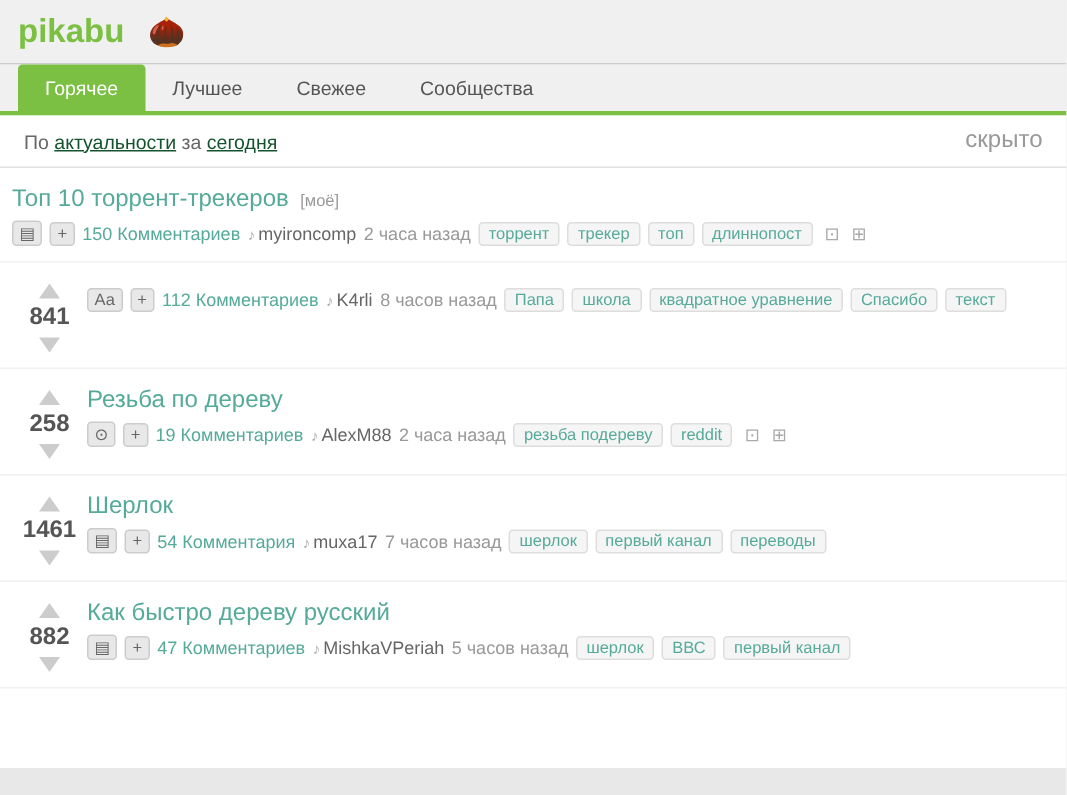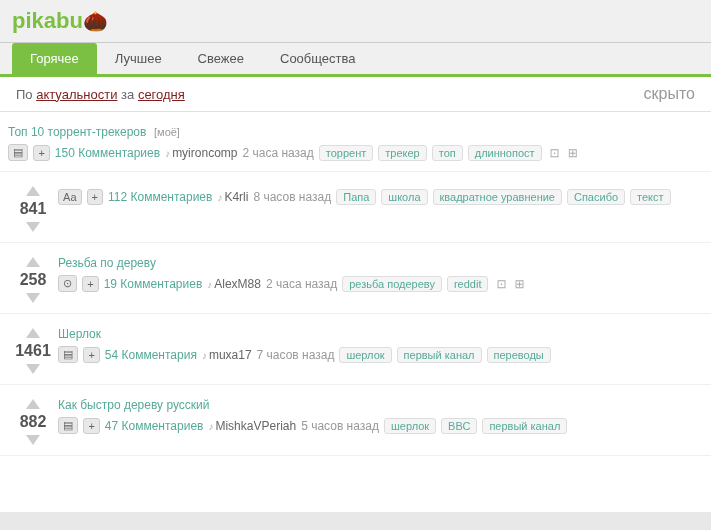--- a/index.html
+++ b/index.html
@@ -1,44 +1,44 @@
 <!DOCTYPE html>
 <html><head>
   <meta charset="utf-8">
   <style>
     * { margin: 0; padding: 0; box-sizing: border-box; }
     body { font-family: Arial, sans-serif; background: #e8e8e8; font-size: 13px; color: #333; width: 711px; }
 
     
     .header { background: #f0f0f0; padding: 8px 12px; display: flex; align-items: center; border-bottom: 1px solid #ccc; }
-    .logo { display: flex; align-items: center; gap: 0; }
+    .logo { display: flex; align-items: center; gap: 16px; }
     .logo-text { color: #7bc043; font-size: 22px; font-weight: bold; font-family: Arial, sans-serif; }
     .logo-icon { font-size: 20px; }
 
     
     .nav { background: #f0f0f0; display: flex; padding: 0 12px; border-bottom: 3px solid #7bc043; }
     .nav-tab { padding: 8px 18px; cursor: pointer; font-size: 13px; color: #555; text-decoration: none; }
     .nav-tab.active { background: #7bc043; color: #fff; border-radius: 3px 3px 0 0; }
 
     
     .filter-bar { background: #fff; padding: 8px 16px; display: flex; justify-content: space-between; align-items: center; border-bottom: 1px solid #e0e0e0; font-size: 13px; color: #666; }
-    .filter-bar a { color: #7f1d1d; text-decoration: underline; cursor: pointer; }
+    .filter-bar a { color: #14532d; text-decoration: underline; cursor: pointer; }
     .hidden-link { color: #999; font-size: 16px; cursor: pointer; }
 
     
     .content { background: #fff; min-height: 400px; }
 
     
     .post-item { display: flex; align-items: flex-start; padding: 12px 8px 10px 8px; border-bottom: 1px solid #f0f0f0; }
 
     .vote-block { display: flex; flex-direction: column; align-items: center; width: 50px; min-width: 50px; padding-top: 2px; }
     .vote-count { font-size: 16px; font-weight: bold; color: #555; margin: 2px 0; }
 
     .post-body { flex: 1; }
-    .post-title { font-size: 12px; color: #5a9; text-decoration: none; font-weight: normal; cursor: pointer; }
+    .post-title { font-size: 16px; color: #5a9; text-decoration: none; font-weight: normal; cursor: pointer; }
     .post-tag-mine { font-size: 11px; color: #999; margin-left: 4px; cursor: pointer; text-align: center; }
     .post-meta { display: flex; align-items: center; gap: 5px; margin-top: 5px; flex-wrap: wrap; }
     .meta-icon { background: #e8e8e8; border: 1px solid #ccc; border-radius: 3px; padding: 1px 4px; font-size: 11px; color: #666; cursor: pointer; }
     .meta-comments { color: #5a9; font-size: 12px; cursor: pointer; text-decoration: none; }
     .meta-user { color: #666; font-size: 12px; cursor: pointer; }
     .meta-user::before { content: "♪"; font-size: 10px; color: #aaa; margin-right: 2px; }
     .meta-time { color: #999; font-size: 12px; }
     .meta-tag { background: #f5f5f5; border: 1px solid #ddd; border-radius: 3px; padding: 1px 6px; font-size: 11px; color: #5a9; cursor: pointer; }
     .meta-action { color: #aaa; font-size: 12px; cursor: pointer; margin-left: 3px; }
 

